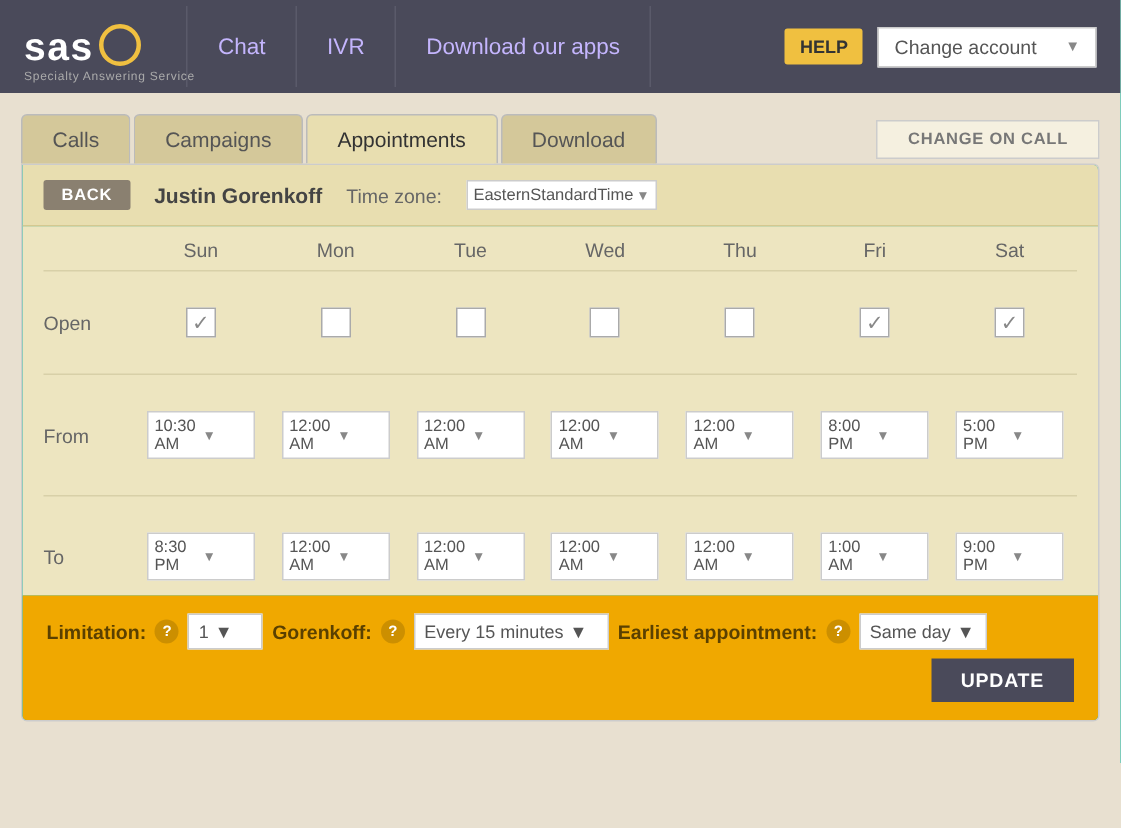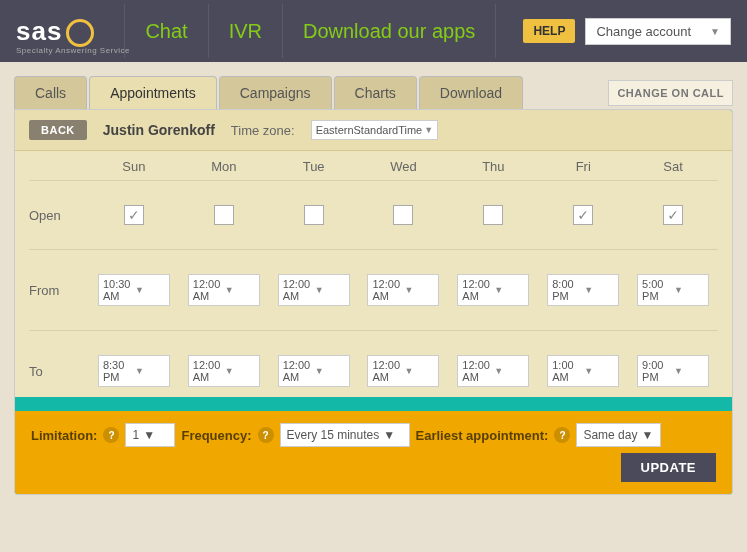--- a/index.html
+++ b/index.html
@@ -15,21 +15,21 @@
     .header {
       background: #4a4a5a;
       height: 62px;
       display: flex;
       align-items: center;
       padding: 0 16px;
       gap: 0;
     }
     .logo {
       display: flex;
-      align-items: flex-end;
+      align-items: flex-start;
       margin-right: 30px;
     }
     .logo-text {
       color: #fff;
       font-size: 26px;
       font-weight: bold;
       letter-spacing: 1px;
     }
     .logo-circle {
       width: 28px;
@@ -46,22 +46,22 @@
       left: 16px;
       letter-spacing: 0.5px;
     }
     .header-nav {
       display: flex;
       align-items: center;
       flex: 1;
       gap: 0;
     }
     .nav-item {
-      color: #84cc16;
-      font-size: 20px;
+      color: #c4b5fd;
+      font-size: 15px;
       padding: 0 20px;
       height: 54px;
       display: flex;
       align-items: center;
       cursor: pointer;
       border-right: 1px solid #5a5a6a;
       white-space: nowrap;
     }
     .nav-item:first-child {
       border-left: 1px solid #5a5a6a;
@@ -130,21 +130,21 @@
       font-weight: normal;
       z-index: 1;
     }
     .change-on-call-btn {
       margin-left: auto;
       background: #f5f0e0;
       border: 1px solid #ccc;
       color: #777;
       font-size: 11px;
       font-weight: bold;
-      padding: 6px 8px;
+      padding: 6px 20px;
       cursor: pointer;
       letter-spacing: 0.5px;
       align-self: center;
     }
 
     
     .panel {
       background: #14b8a6;
       border: 1px solid #ccc;
       border-radius: 0 4px 4px 4px;
@@ -337,23 +337,22 @@
       </div>
     </div>
   </div>
   <div class="logo-subtitle">Specialty Answering Service</div>
 </div>
 
 <div class="main">
   <div style="display:flex; align-items:flex-end; justify-content:space-between;">
     <div class="tabs">
       <div class="tab">Calls</div>
+      <div class="tab">Campaigns</div>
       <div class="tab active">Appointments</div>
-      <div class="tab">Campaigns</div>
-      <div class="tab">Charts</div>
       <div class="tab">Download</div>
     </div>
     <button class="change-on-call-btn">CHANGE ON CALL</button>
   </div>
 
   <div class="panel">
 
     <div class="back-bar">
       <button class="back-btn">BACK</button>
       <span class="user-name">Justin Gorenkoff</span>
@@ -447,21 +446,21 @@
           </div>
         </div>
         <div class="grid-cell">
           <div class="time-select">
             <span>5:00 PM</span>
             <span class="time-arrow">▼</span>
           </div>
         </div>
       </div>
 
-      <div class="grid-row" style="margin-bottom:14px; padding-bottom: 10px;">
+      <div class="grid-row" style="margin-bottom:0; padding-bottom: 10px;">
         <div class="row-label">To</div>
         <div class="grid-cell">
           <div class="time-select">
             <span>8:30 PM</span>
             <span class="time-arrow">▼</span>
           </div>
         </div>
         <div class="grid-cell">
           <div class="time-select">
             <span>12:00 AM</span>
@@ -504,21 +503,21 @@
     <div class="bottom-bar">
       <div class="bottom-field">
         <span class="field-label">Limitation:</span>
         <div class="help-circle">?</div>
         <div class="bottom-select">
           <span>1</span>
           <span>▼</span>
         </div>
       </div>
       <div class="bottom-field">
-        <span class="field-label">Frequency:</span>
+        <span class="field-label">Gorenkoff:</span>
         <div class="help-circle">?</div>
         <div class="bottom-select freq-select">
           <span>Every 15 minutes</span>
           <span>▼</span>
         </div>
       </div>
       <div class="bottom-field">
         <span class="field-label">Earliest appointment:</span>
         <div class="help-circle">?</div>
         <div class="bottom-select earliest-select">

